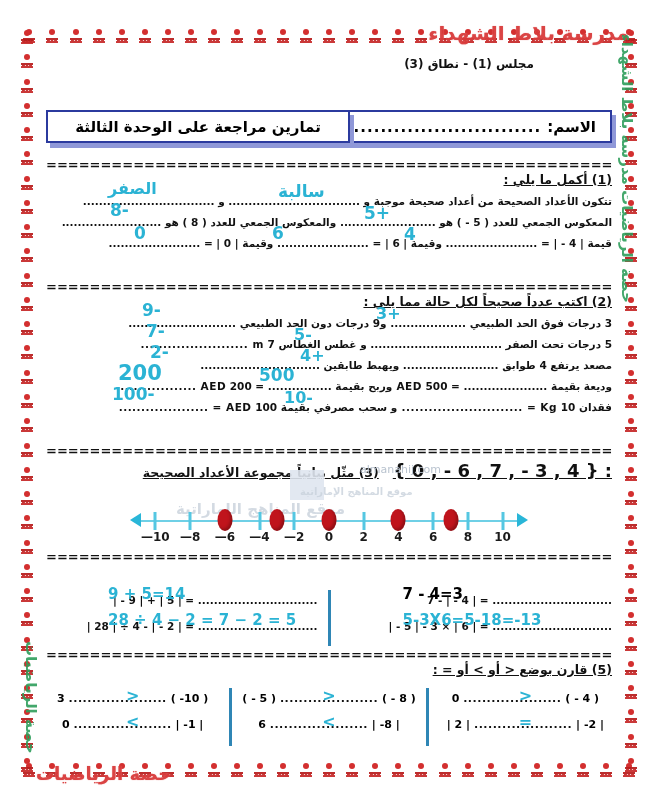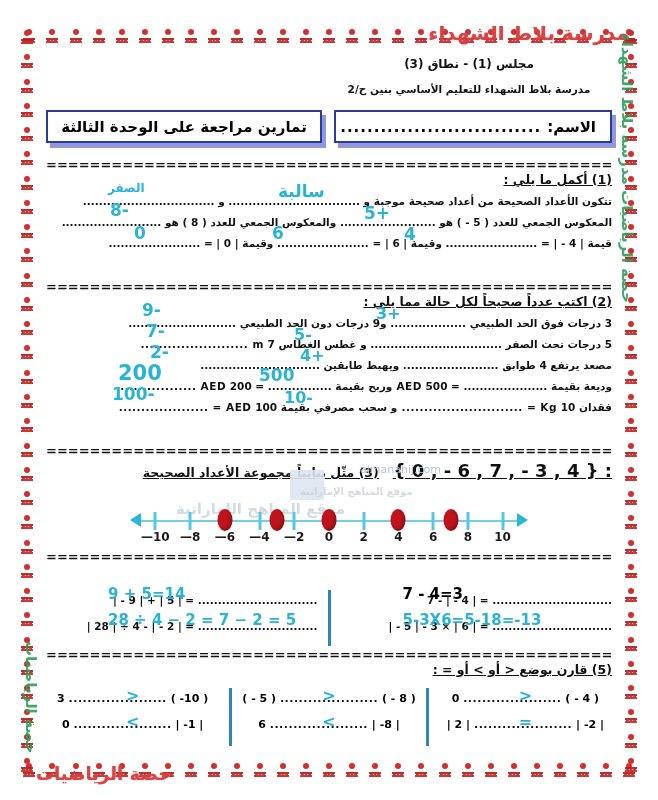--- a/index.html
+++ b/index.html
@@ -131,21 +131,21 @@
   }
   .tbox{
     position:absolute;top:0;height:33px;
     border:2px solid #2b3a9e;
     background:#fff;
     box-shadow:4px 5px 0 #8f98d8;
     display:flex;align-items:center;
     box-sizing:border-box;
   }
   .tbox-name{right:0;width:278px;padding:0 14px;justify-content:flex-start;gap:6px;}
-  .tbox-title{left:0;width:276px;justify-content:center;}
+  .tbox-title{left:0;width:304px;justify-content:center;}
   .tbox .t{font-size:15px;font-weight:bold;color:#000;}
   .tbox .dots{font-size:15px;font-weight:bold;color:#000;letter-spacing:1px;}
 
   
   .sep{
     position:absolute;left:46px;right:46px;
     height:10px;
     color:#111;
     font-size:13px;
     font-weight:bold;
@@ -408,40 +408,39 @@
     </div>
 
   <div class="redword redword-top">مدرسة بلاط الشهداء</div>
   <div class="redword redword-bottom">حصة الرياضيات</div>
   <div class="greenword green-right">حصة الرياضيات مدرسة بلاط الشهداء</div>
   <div class="greenword green-left">حصة الرياضيات</div>
 
   <div class="head">
     <div class="col right">
       <div class="r1">مجلس (1)  -  نطاق (3)</div>
-      <div class="r2">مدرسة بلاط الشهداء للتعليم الأساسي بنين ح/2</div>
     </div>
   </div>
 
   <div class="boxrow">
     <div class="tbox tbox-name">
       <span class="t">الاسم:</span>
       <span class="dots">..............................</span>
     </div>
     <div class="tbox tbox-title">
       <span class="t">تمارين مراجعة على الوحدة الثالثة</span>
     </div>
   </div>
 
   <div class="sep" style="top:160px">=================================================================</div>
 
   <div class="q" style="top:172px">
     <div class="qhead">(1) أكمل ما يلي :</div>
     <div id="q1lines">
-        <div class="line"><span class="dotfill">تتكون الأعداد الصحيحة من أعداد صحيحة موجبة و ................................. و .................................</span><span class="ans" style="left: 232px; top: -10px; font-size: 17px;">سالبة</span><span class="ans" style="left: 62px; top: -13px; font-size: 12px;">الصفر</span></div>
+        <div class="line"><span class="dotfill">تتكون الأعداد الصحيحة من أعداد صحيحة موجبة و ................................. و .................................</span><span class="ans" style="left: 232px; top: -10px; font-size: 17px;">سالبة</span><span class="ans" style="left: 62px; top: -13px; font-size: 16px;">الصفر</span></div>
         <div class="line"><span class="dotfill">المعكوس الجمعي للعدد ( 5 - ) هو ........................ والمعكوس الجمعي للعدد  ( 8 )  هو .........................</span><span class="ans" style="left: 318px; top: -9px; font-size: 17px;">+5</span><span class="ans" style="left: 64px; top: -12px; font-size: 17px;">-8</span></div>
         <div class="line"><span class="dotfill">قيمة | 4 - | = ....................... وقيمة | 6 | = ....................... وقيمة | 0 | = .......................</span><span class="ans" style="left: 358px; top: -9px; font-size: 17px;">4</span><span class="ans" style="left: 226px; top: -10px; font-size: 17px;">6</span><span class="ans" style="left: 88px; top: -10px; font-size: 17px;">0</span></div>
       </div>
   </div>
 
   <div class="sep" style="top:282px">=================================================================</div>
 
   <div class="q" style="top:294px">
     <div class="qhead">(2) اكتب عدداً صحيحاً لكل حالة مما يلي :</div>
     <div id="q2lines">

